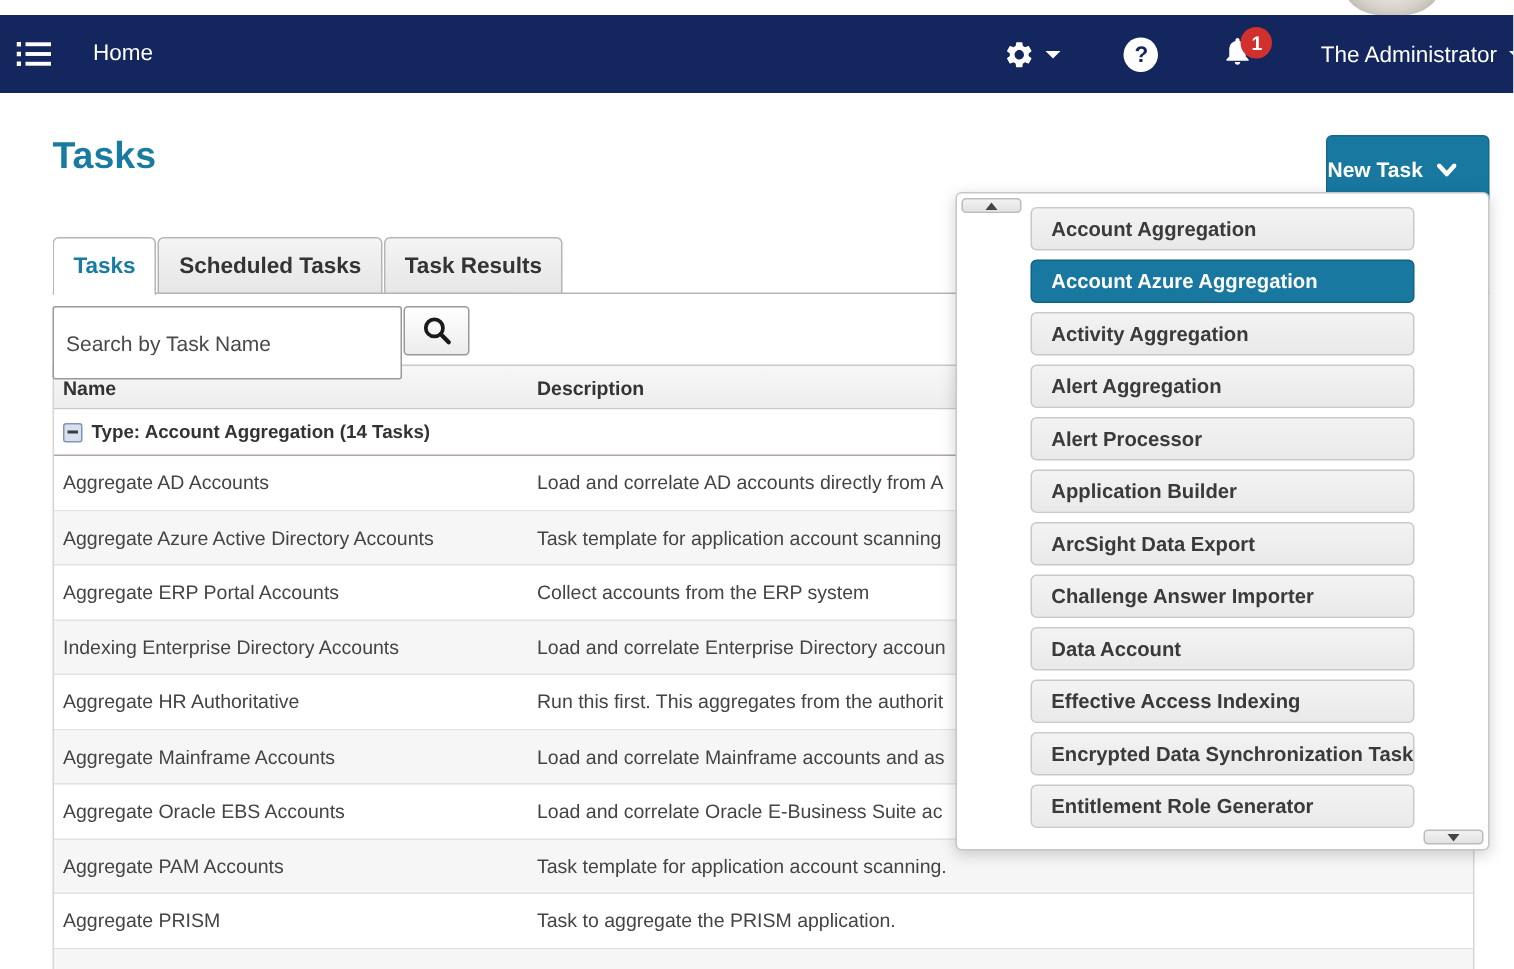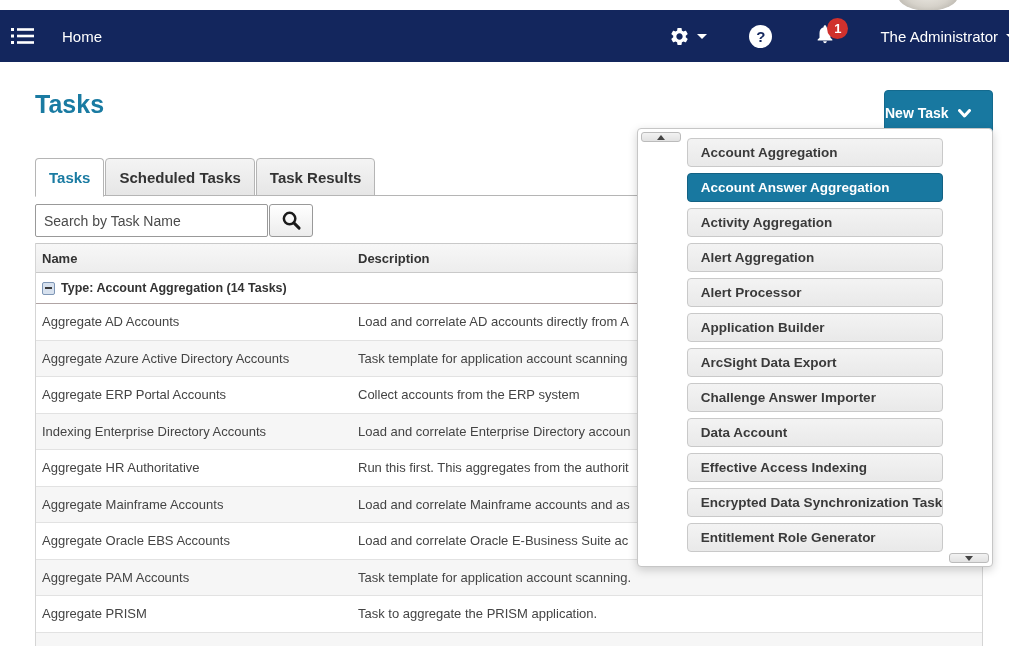--- a/index.html
+++ b/index.html
@@ -15,21 +15,21 @@
     border-radius:50%;
     background:radial-gradient(ellipse at 50% 35%, #efece6 0%, #d6d2ca 55%, #aaa69e 100%);
     z-index:2;
   }
 
   
   .navbar{
     position:absolute; left:0; top:10px; width:1009px; height:52px;
     background:#13265d; display:flex; align-items:center; z-index:10;
   }
-  .nav-left{ display:flex; align-items:center; }
+  .nav-left{ display:flex; align-items:flex-start; }
   .menu-btn{ width:46px; display:flex; justify-content:center; cursor:pointer; }
   .home-link{ color:#fff; font-size:15px; margin-left:16px; cursor:pointer; }
   .nav-right{ margin-left:auto; display:flex; align-items:center; }
   .gear-group{ display:flex; align-items:center; cursor:pointer; margin-right:42px; }
   .caret{ width:0; height:0; border-left:5px solid transparent; border-right:5px solid transparent;
           border-top:5px solid #fff; margin-left:7px; }
   .help-btn{
     width:23px; height:23px; border-radius:50%; background:#fff; color:#13265d;
     font-weight:bold; font-size:15px; display:flex; align-items:center; justify-content:center;
     cursor:pointer; margin-right:42px;
@@ -66,21 +66,21 @@
     cursor:pointer;
   }
   .tab.active{ background:#fff; color:#1a7ba2; border-bottom:1px solid #fff; height:39px; }
   .tab-underline{
     position:absolute; left:35px; top:195px; width:958px; height:1px; background:#b5b5b5; z-index:4;
   }
 
   
   .search-row{ position:absolute; left:35px; top:204px; display:flex; z-index:5; }
   .search-input{
-    width:233px; height:33px; border:1px solid #999; padding:0 8px;
+    width:233px; height:49px; border:1px solid #999; padding:0 8px;
     font-size:14px; color:#333; font-family:"Liberation Sans",sans-serif; border-radius:2px;
   }
   .search-input::placeholder{ color:#4a4a4a; opacity:1; }
   .search-btn{
     width:44px; height:33px; margin-left:1px; background:linear-gradient(#fff,#ececec);
     border:1px solid #999; border-radius:3px; display:flex; align-items:center; justify-content:center;
     cursor:pointer;
   }
 
   
@@ -260,21 +260,21 @@
     <div class="partial-row"></div>
   </div>
 </div>
 
 <div class="menu-panel">
   <div class="scroller top">
     <span class="tri-up"></span>
   </div>
   <div class="menu-items">
     <div class="menu-item">Account Aggregation</div>
-    <div class="menu-item selected">Account Answer Aggregation</div>
+    <div class="menu-item selected">Account Azure Aggregation</div>
     <div class="menu-item">Activity Aggregation</div>
     <div class="menu-item">Alert Aggregation</div>
     <div class="menu-item">Alert Processor</div>
     <div class="menu-item">Application Builder</div>
     <div class="menu-item">ArcSight Data Export</div>
     <div class="menu-item">Challenge Answer Importer</div>
     <div class="menu-item">Data Account</div>
     <div class="menu-item">Effective Access Indexing</div>
     <div class="menu-item">Encrypted Data Synchronization Task</div>
     <div class="menu-item">Entitlement Role Generator</div>

